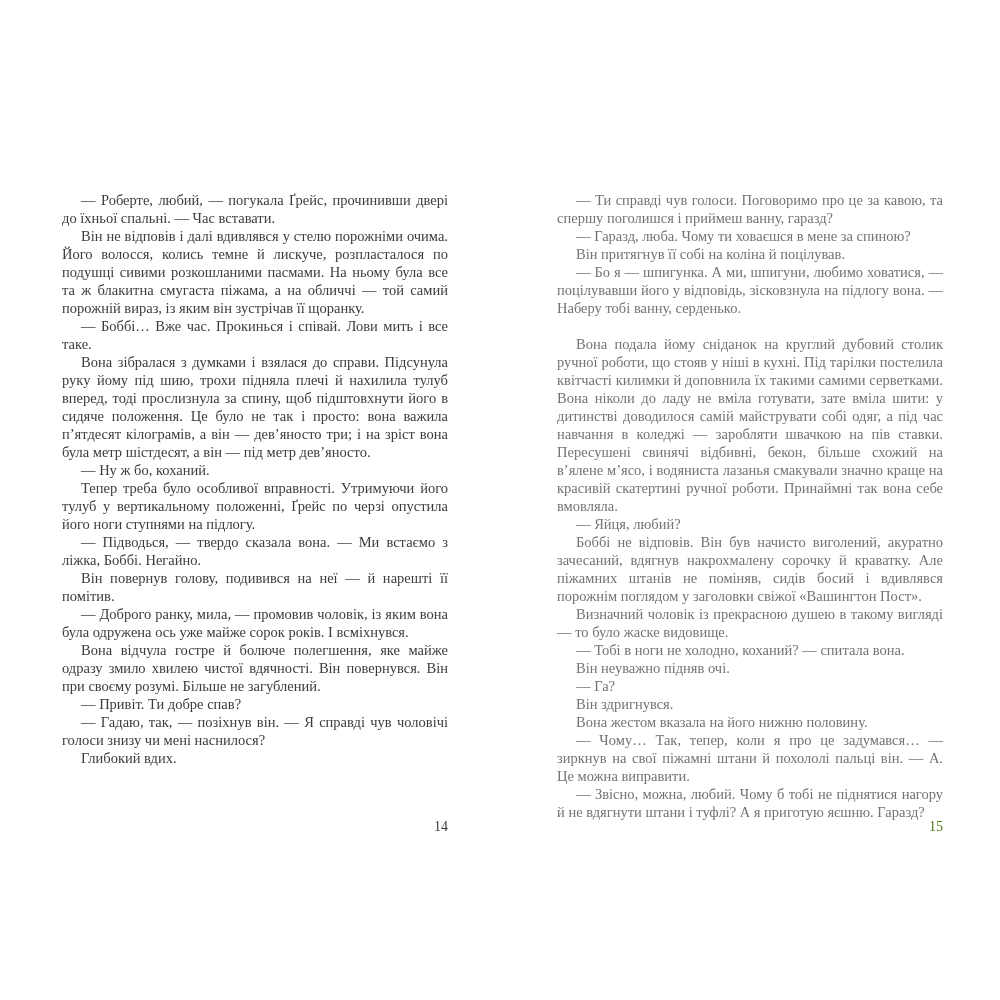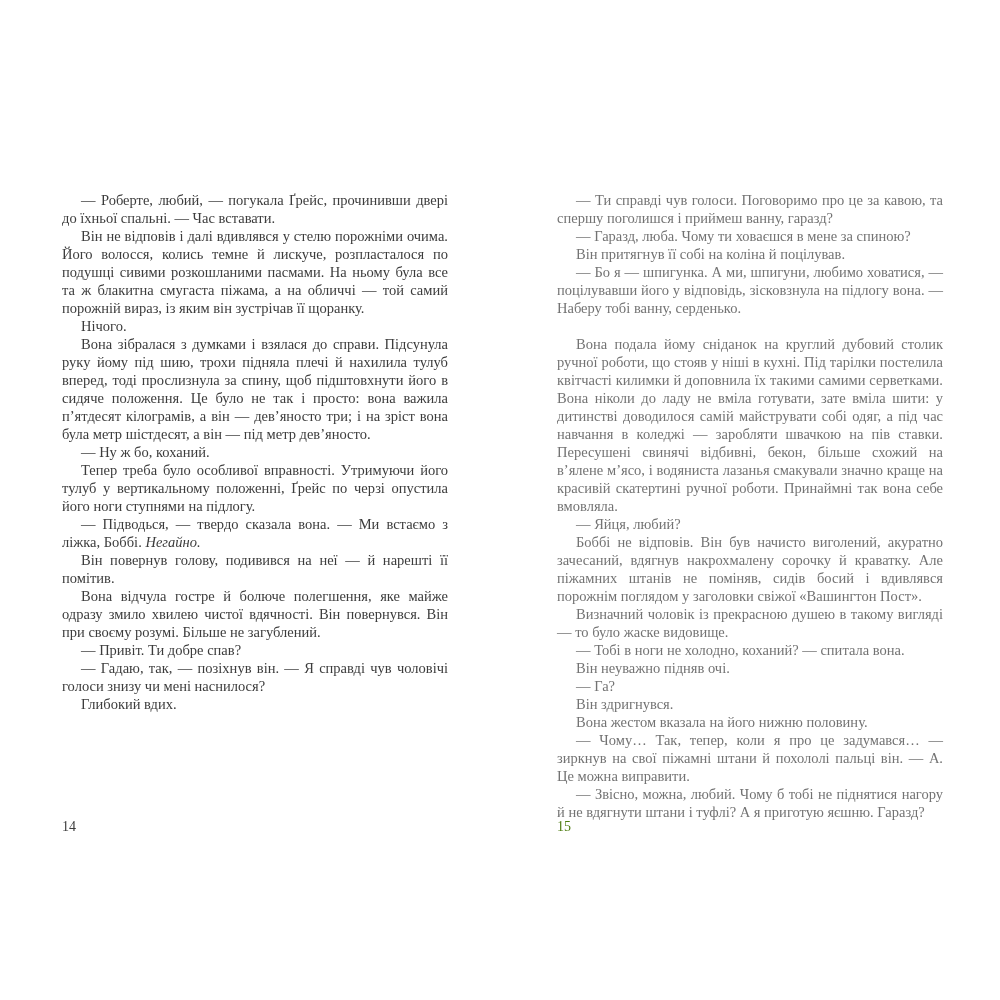--- a/index.html
+++ b/index.html
@@ -38,45 +38,46 @@
     -webkit-hyphens: auto;
   }
   p.paragraph {
     margin: 0;
     padding: 0;
     text-indent: 19px;
   }
   p.paragraph.scene-break {
     margin-top: 18px;
   }
-  .run.italic { font-style: italic; }
+  .run.italic { }
   .page-number {
     position: absolute;
     top: 819px;
     left: 0;
     right: 0;
-    text-align: left;
+    text-align: right;
     font-size: 14px;
     color: #3c3c3c;
   }
 </style>
 </head>
 <body style="background: rgb(255, 255, 255);">
 
 <div class="spread">
   <section class="page" id="page-left">
     <div class="page-text" style="color: rgb(60, 60, 60);">
         <p class="paragraph"><span class="run">— Роберте, любий, — погукала Ґрейс, прочинивши двері до їхньої спальні. — Час вставати.</span></p>
         <p class="paragraph"><span class="run">Він не відповів і далі вдивлявся у стелю порожніми очима. Його волосся, колись темне й лискуче, розпласталося по подушці сивими розкошланими пасмами. На ньому була все та ж блакитна смугаста піжама, а на обличчі — той самий порожній вираз, із яким він зустрічав її щоранку.</span></p>
-        <p class="paragraph"><span class="run">Нічого.</span></p>
+        <p class="paragraph"><span class="run">— Боббі… Вже час. Прокинься і співай. Лови мить і все таке.</span></p>
         <p class="paragraph"><span class="run">Вона зібралася з думками і взялася до справи. Підсунула руку йому під шию, трохи підняла плечі й нахилила тулуб вперед, тоді прослизнула за спину, щоб підштовхнути його в сидяче положення. Це було не так і просто: вона важила п’ятдесят кілограмів, а він — дев’яносто три; і на зріст вона була метр шістдесят, а він — під метр дев’яносто.</span></p>
         <p class="paragraph"><span class="run">— Ну ж бо, коханий.</span></p>
         <p class="paragraph"><span class="run">Тепер треба було особливої вправності. Утримуючи його тулуб у вертикальному положенні, Ґрейс по черзі опустила його ноги ступнями на підлогу.</span></p>
         <p class="paragraph"><span class="run">— Підводься, — твердо сказала вона. — Ми встаємо з ліжка, Боббі. </span><span class="run italic">Негайно.</span></p>
         <p class="paragraph"><span class="run">Він повернув голову, подивився на неї — й нарешті її помітив.</span></p>
+        <p class="paragraph"><span class="run">— Доброго ранку, мила, — промовив чоловік, із яким вона була одружена ось уже майже сорок років. І всміхнувся.</span></p>
         <p class="paragraph"><span class="run">Вона відчула гостре й болюче полегшення, яке майже одразу змило хвилею чистої вдячності. Він повернувся. Він при своєму розумі. Більше не загублений.</span></p>
         <p class="paragraph"><span class="run">— Привіт. Ти добре спав?</span></p>
         <p class="paragraph"><span class="run">— Гадаю, так, — позіхнув він. — Я справді чув чоловічі голоси знизу чи мені наснилося?</span></p>
         <p class="paragraph"><span class="run">Глибокий вдих.</span></p>
       </div>
     <div class="page-number" style="color: rgb(60, 60, 60);">14</div>
   </section>
   <section class="page" id="page-right">
     <div class="page-text" style="color: #737373;">
         <p class="paragraph"><span class="run">— Ти справді чув голоси. Поговоримо про це за кавою, та спершу поголишся і приймеш ванну, гаразд?</span></p>

